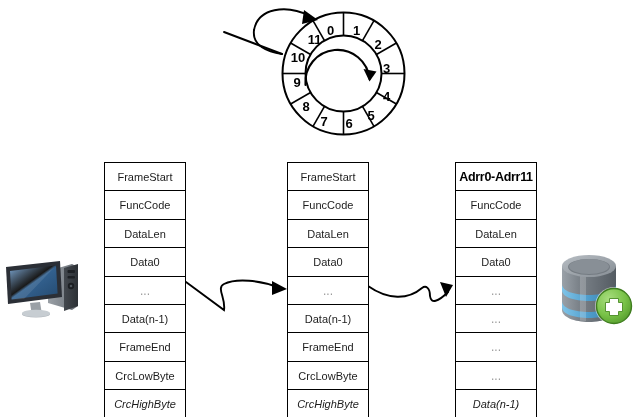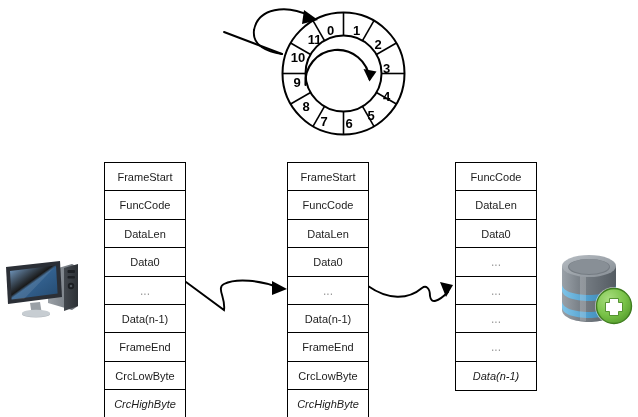--- a/index.html
+++ b/index.html
@@ -194,20 +194,21 @@
     <div class="frame-row">DataLen</div>
     <div class="frame-row">Data0</div>
     <div class="frame-row ellipsis">...</div>
     <div class="frame-row">Data(n-1)</div>
     <div class="frame-row">FrameEnd</div>
     <div class="frame-row">CrcLowByte</div>
     <div class="frame-row">CrcHighByte</div>
   </div>
 
   <div class="frame-table" id="frame-table-3">
+    <div class="frame-row header-bold">Adrr0-Adrr11</div>
     <div class="frame-row">FuncCode</div>
     <div class="frame-row">DataLen</div>
     <div class="frame-row">Data0</div>
     <div class="frame-row ellipsis">...</div>
     <div class="frame-row ellipsis">...</div>
     <div class="frame-row ellipsis">...</div>
     <div class="frame-row ellipsis">...</div>
     <div class="frame-row">Data(n-1)</div>
   </div>
 

